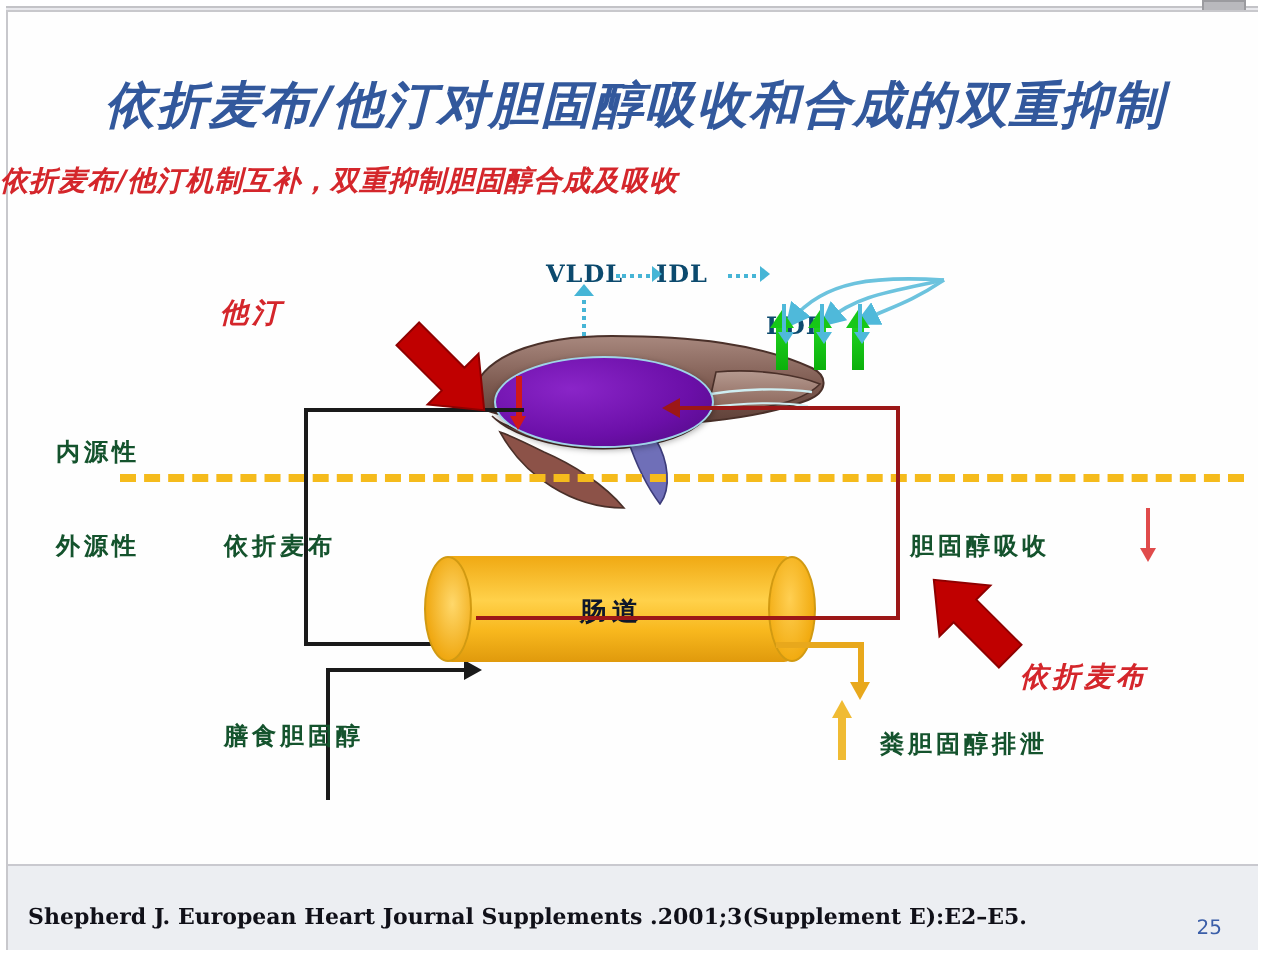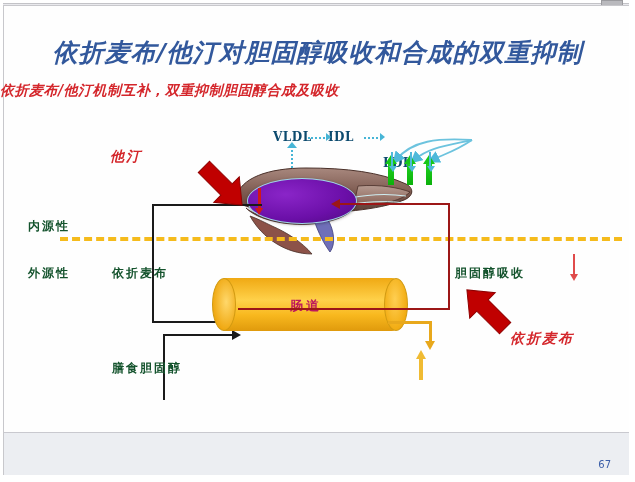--- a/index.html
+++ b/index.html
@@ -207,21 +207,21 @@
   }
   #lbl-endogenous { left: 28px; top: 218px; }
   #lbl-exogenous  { left: 28px; top: 265px; }
   #lbl-bile-chol  { left: 112px; top: 265px; }
   #lbl-diet-chol  { left: 112px; top: 360px; }
   #lbl-chol-absorb{ left: 455px; top: 265px; }
   #lbl-fecal      { left: 440px; top: 364px; }
   #lbl-intestine  {
     left: 290px; top: 297px;
     font-size: 13px; letter-spacing: 3px;
-    color: #be185d;
+    color: #0f172a;
   }
 
   
   .drug-label {
     position: absolute;
     font-family: "DejaVu Serif", "Liberation Serif", serif;
     font-size: 14px;
     font-weight: bold;
     font-style: italic;
     color: #d4262b;
@@ -483,31 +483,33 @@
   <div class="dred" id="dred-right-v"></div>
   <div class="dred" id="dred-top-h"></div>
   <div id="dred-head"></div>
   <div class="cn-label" id="lbl-chol-absorb">胆固醇吸收</div>
   <div id="red-tick"></div>
 
   <div class="gold" id="gold-h"></div>
   <div class="gold" id="gold-v"></div>
   <div id="gold-head"></div>
   <div id="gold-up"></div>
+  <div class="cn-label" id="lbl-fecal">粪胆固醇排泄</div>
 
   <svg id="statin-block-arrow" viewBox="0 0 62 52">
     <g transform="rotate(45 31 26)">
       <polygon points="4,18 36,18 36,8 58,26 36,44 36,34 4,34" fill="#c00000" stroke="#8f0000" stroke-width="1"></polygon>
     </g>
   </svg>
   <div class="drug-label" id="lbl-statin">他汀</div>
 
   <svg id="ezet-block-arrow" viewBox="0 0 62 52">
     <g transform="rotate(225 31 26)">
       <polygon points="4,18 36,18 36,8 58,26 36,44 36,34 4,34" fill="#c00000" stroke="#8f0000" stroke-width="1"></polygon>
     </g>
   </svg>
   <div class="drug-label" id="lbl-ezetimibe">依折麦布</div>
 
   <div id="footer-band"></div>
-  <div id="page-number">67</div>
+  <div id="citation">Shepherd J. European Heart Journal Supplements .2001;3(Supplement E):E2–E5.</div>
+  <div id="page-number">25</div>
 
 </div>
 
 </body></html>

